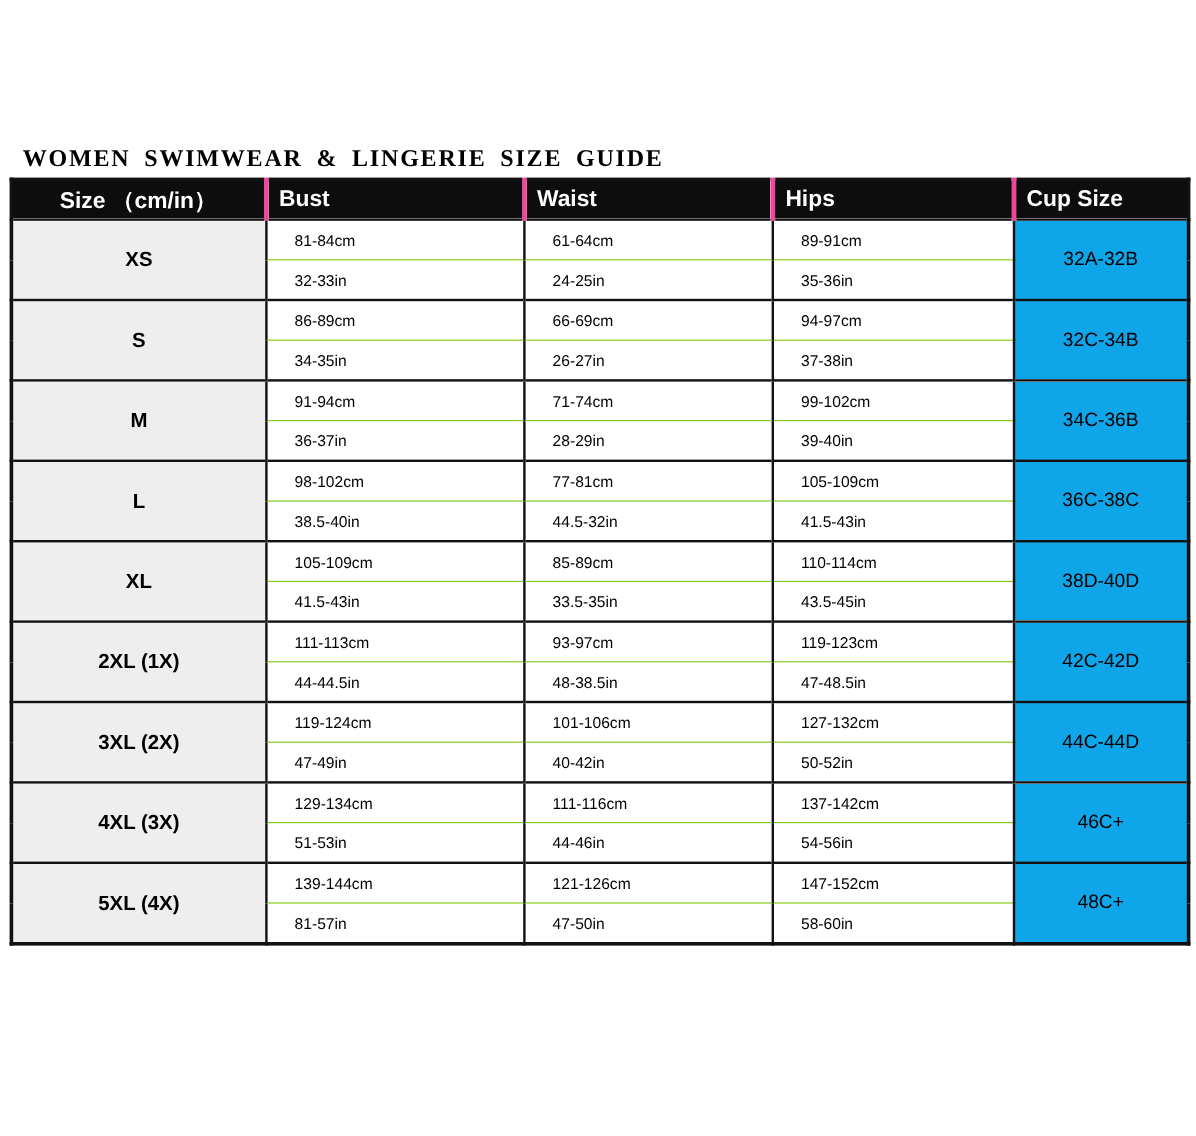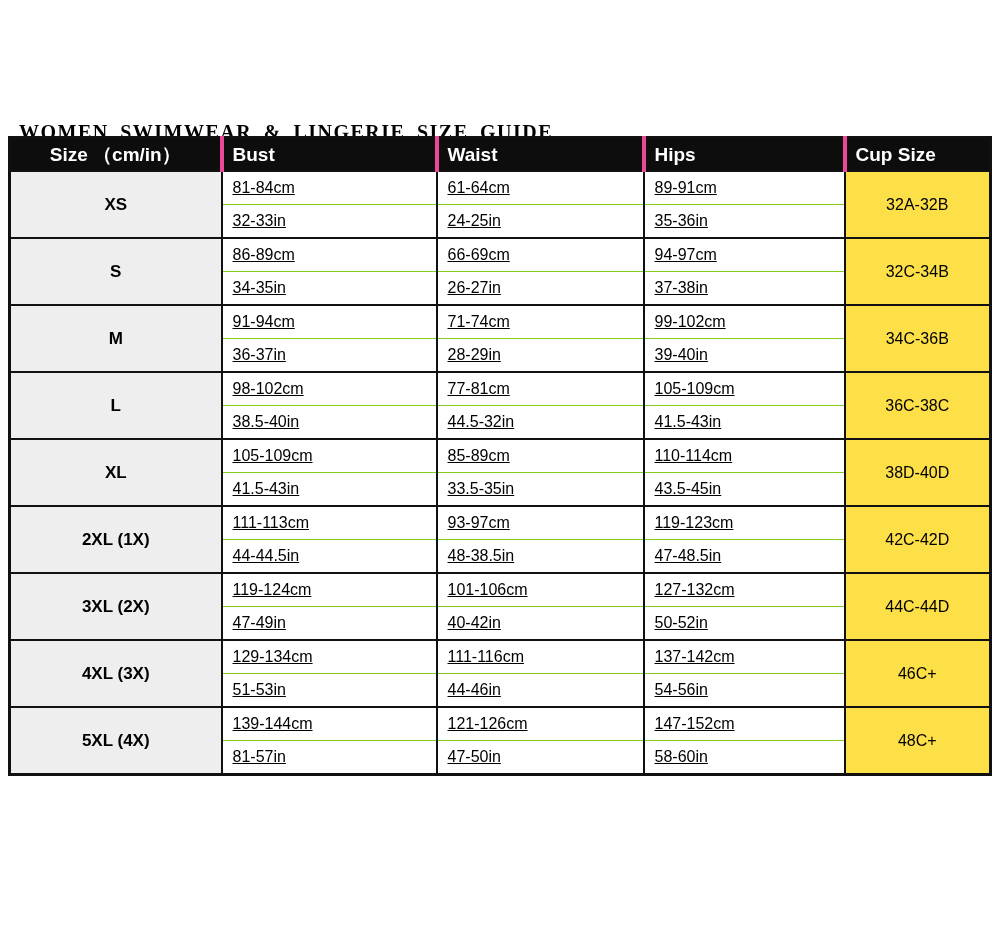--- a/index.html
+++ b/index.html
@@ -21,21 +21,21 @@
     font-family: "Liberation Serif", serif;
     font-weight: bold;
     font-size: 20px;
     letter-spacing: 1.5px;
     word-spacing: 5px;
     color: #000;
     white-space: nowrap;
   }
   table.size-table {
     position: absolute;
-    top: 136px;
+    top: 148px;
     left: 8px;
     width: 981px;
     border-collapse: collapse;
     table-layout: fixed;
     border: 3px solid #111;
   }
   col.c-size  { width: 212px; }
   col.c-bust  { width: 215px; }
   col.c-waist { width: 207px; }
   col.c-hips  { width: 201px; }
@@ -67,29 +67,28 @@
   }
   td.size-cell {
     background: #eeeeee;
     font-weight: bold;
     font-size: 17px;
     text-align: center;
     color: #000;
   }
   td.val {
     background: #ffffff;
-    font-size: 16px;
+    font-size: 13px;
     text-align: left;
-    padding-left: 10px;
+    padding-left: 23px;
     border-left: 2px solid #111;
     color: #000;
-    text-decoration: underline;
   }
   td.cup-cell {
-    background: #fde047;
+    background: #0ea5e9;
     font-size: 16px;
     text-align: center;
     border-left: 2px solid #111;
     color: #000;
   }
   tr.g-first td { border-top: 2px solid #111; }
   tr.g-second td.val { border-top: 1px solid #84cc16; }
 </style>
 </head>
 <body>

